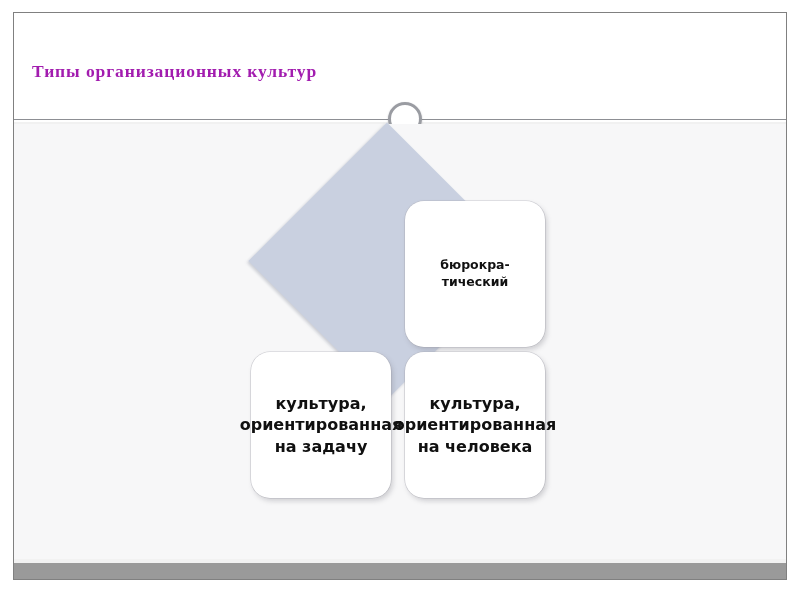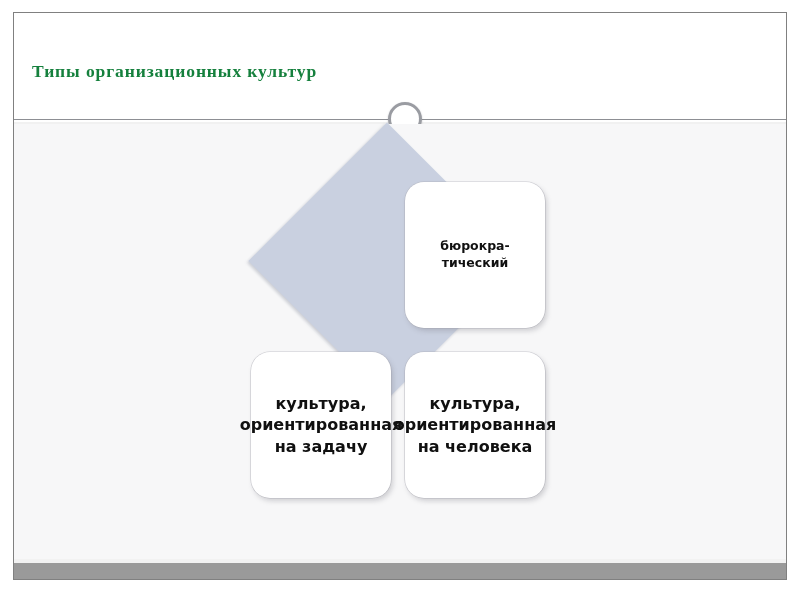--- a/index.html
+++ b/index.html
@@ -37,21 +37,21 @@
     background: #ffffff;
   }
   #page-title {
     position: absolute;
     left: 18px;
     top: 48px;
     font-family: "Liberation Serif", serif;
     font-weight: bold;
     font-size: 17.5px;
     letter-spacing: 0.9px;
-    color: #15803d;
+    color: #a21caf;
     white-space: nowrap;
   }
   #header-divider {
     position: absolute;
     left: 0;
     top: 106px;
     width: 100%;
     height: 0;
     border-top: 1px solid #8d8f94;
   }
@@ -133,21 +133,21 @@
   .card .card-label {
     font-family: "DejaVu Sans", sans-serif;
     font-size: 16px;
     font-weight: bold;
     color: #101010;
     line-height: 1.35;
     white-space: pre-line;
     padding: 0 6px;
   }
   #card-top-left     { left: 54px;  top: 38px; }
-  #card-top-right    { left: 208px; top: 33px; }
+  #card-top-right    { left: 208px; top: 52px; }
   #card-bottom-left  { left: 54px;  top: 203px; }
   #card-bottom-right { left: 208px; top: 203px; }
 
   #card-top-left .card-label  { font-size: 11px; }
   #card-top-right .card-label { font-size: 12.5px; }
 
   
   #footer-bar {
     position: absolute;
     left: 0;

